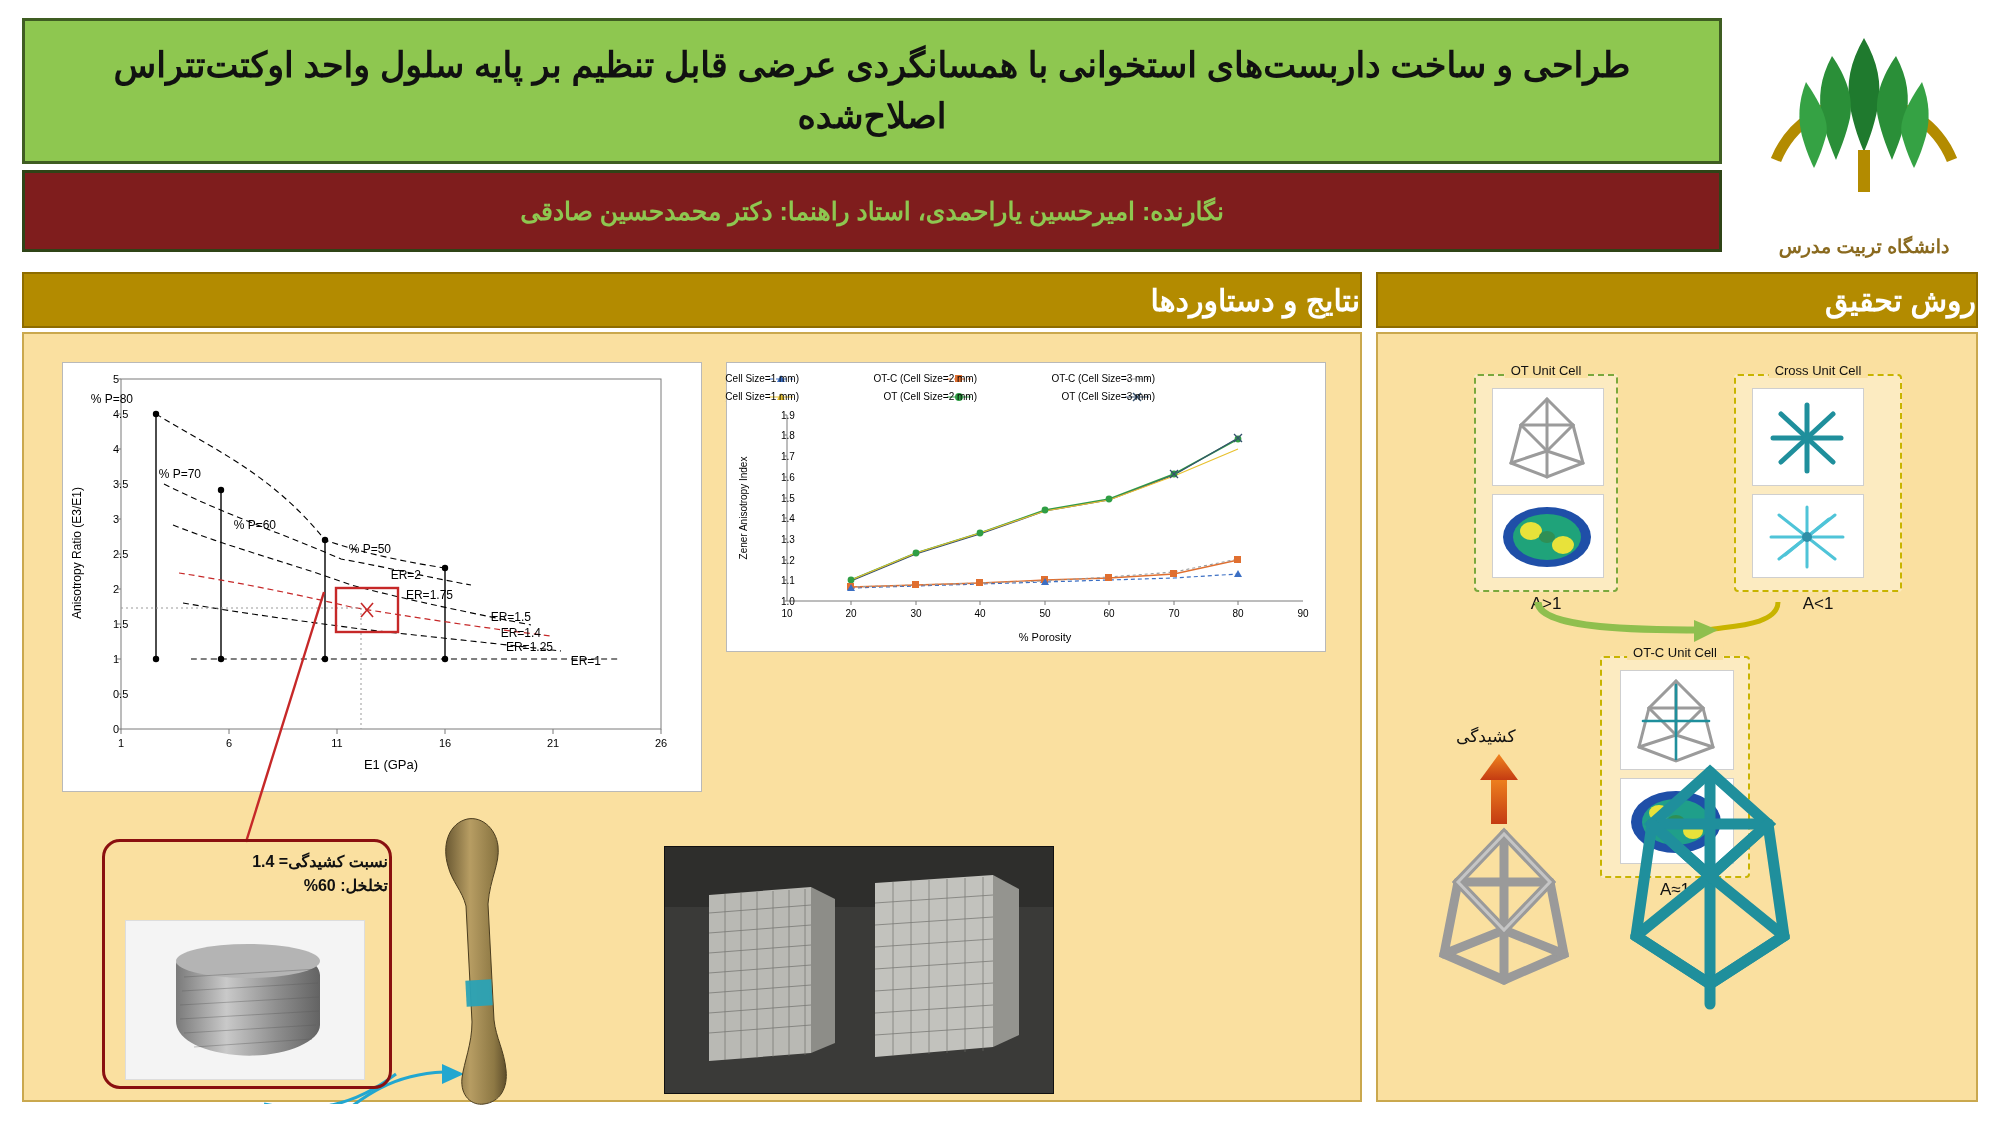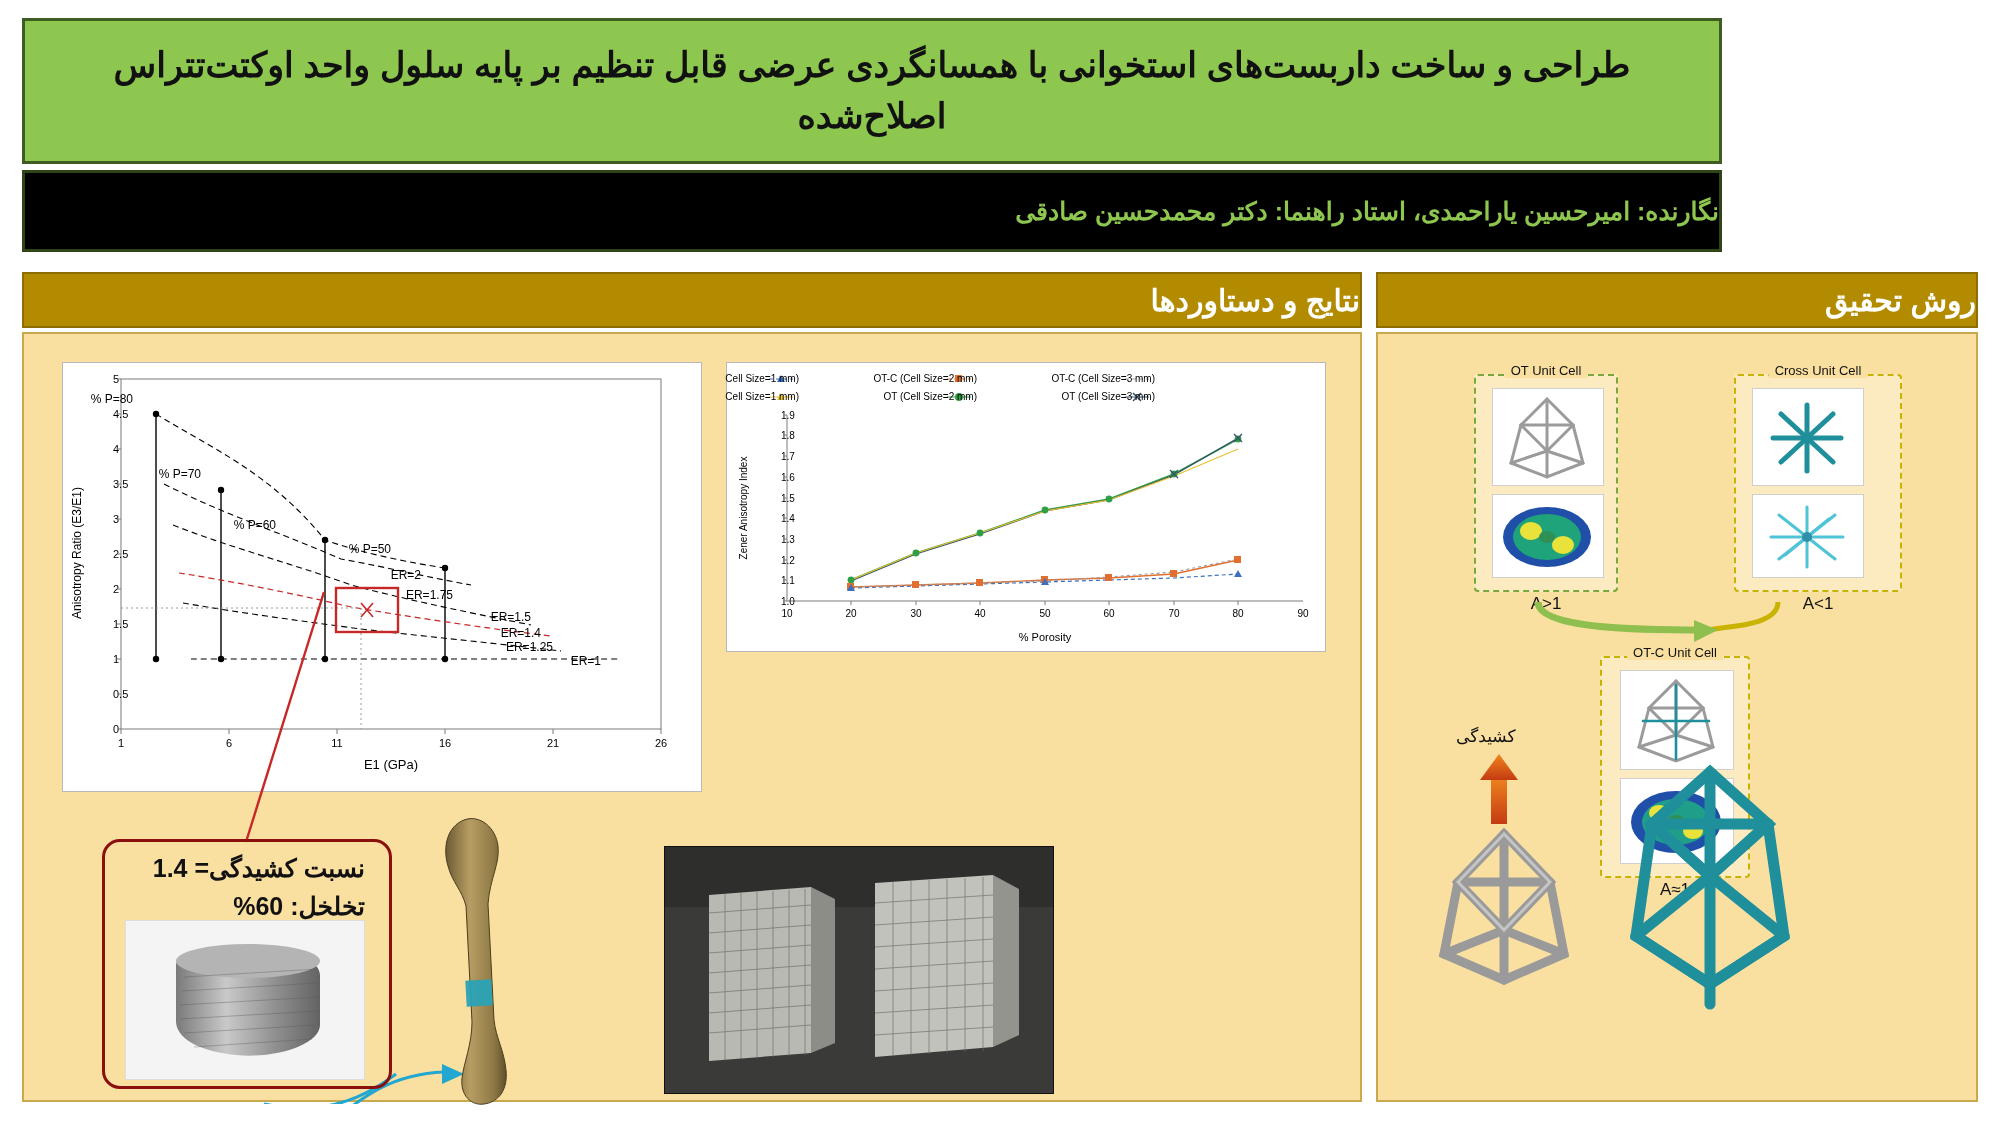--- a/index.html
+++ b/index.html
@@ -36,23 +36,23 @@
     font-size: 35px;
     font-weight: bold;
     line-height: 1.45;
     text-align: center;
     direction: rtl;
   }
   .author-bar {
     position: absolute;
     left: 0; top: 152px;
     width: 1700px; height: 82px;
-    background: #000000;
+    background: #7f1d1d;
     border: 3px solid #2f4417;
-    display: flex; align-items: center; justify-content: flex-start;
+    display: flex; align-items: center; justify-content: center;
   }
   .author-text {
     color: #8ec750;
     font-size: 25px;
     font-weight: bold;
     direction: rtl;
   }
 
   
   .logo-area {
@@ -109,23 +109,23 @@
   #callout {
     position: absolute;
     left: 78px; top: 505px;
     width: 290px; height: 250px;
     border: 3px solid #8a1010;
     border-radius: 18px;
     background: transparent;
   }
   .callout-text {
     position: absolute;
-    right: 24px; top: 8px;
+    right: 1px; top: 8px;
     direction: rtl;
-    font-size: 25px;
+    font-size: 16px;
     color: #111;
     font-weight: bold;
     line-height: 1.5;
     text-align: right;
   }
   #specimen-img {
     position: absolute;
     left: 20px; top: 78px;
     width: 240px; height: 160px;
     background: #f1f1f1;
@@ -195,20 +195,32 @@
 
   <div class="header-wrap">
     <div class="title-bar">
       <div class="title-text">طراحی و ساخت داربست‌های استخوانی با همسانگردی عرضی قابل تنظیم بر پایه سلول واحد اوکتت‌تتراس اصلاح‌شده</div>
     </div>
     <div class="author-bar">
       <div class="author-text">نگارنده: امیرحسین یاراحمدی، استاد راهنما: دکتر محمدحسین صادقی</div>
     </div>
   </div>
 
+  <div class="logo-area">
+    <svg width="236" height="230" viewBox="0 0 236 230">
+      <path d="M30,150 A95,95 0 0 1 206,150" fill="none" stroke="#b38b00" stroke-width="11"></path>
+      <path d="M118,28 C104,52 100,74 104,96 C108,118 114,132 118,142 C122,132 128,118 132,96 C136,74 132,52 118,28 Z" fill="#1f7a2e"></path>
+      <path d="M86,46 C74,68 72,88 76,108 C80,126 86,140 90,150 C94,140 100,126 104,108 C108,88 100,66 86,46 Z" fill="#2a8f38"></path>
+      <path d="M150,46 C136,66 128,88 132,108 C136,126 142,140 146,150 C150,140 156,126 160,108 C164,88 162,68 150,46 Z" fill="#2a8f38"></path>
+      <path d="M60,72 C52,92 52,110 56,126 C60,140 64,150 68,158 C72,150 76,140 80,126 C84,110 72,90 60,72 Z" fill="#35a244"></path>
+      <path d="M176,72 C164,90 152,110 156,126 C160,140 164,150 168,158 C172,150 176,140 180,126 C184,110 184,92 176,72 Z" fill="#35a244"></path>
+      <rect x="112" y="140" width="12" height="42" fill="#b38b00"></rect>
+    </svg>
+    <div class="logo-caption">دانشگاه تربیت مدرس</div>
+  </div>
 
   <div class="sec-head" id="results-head">
     <span>نتایج و دستاوردها</span>
   </div>
   <div class="sec-head" id="method-head">
     <span>روش تحقیق</span>
   </div>
 
   <div class="panel" id="results-panel">
 

